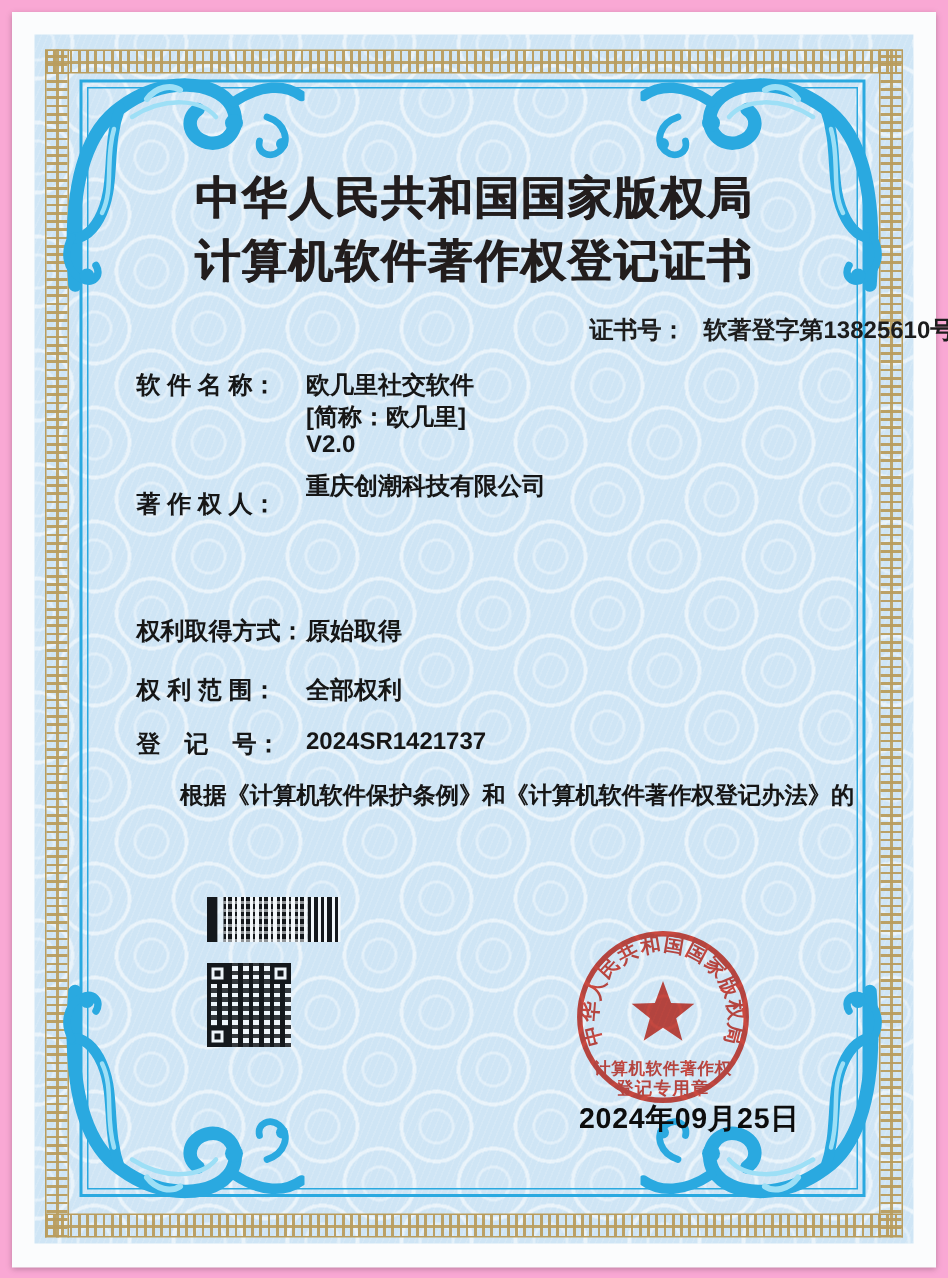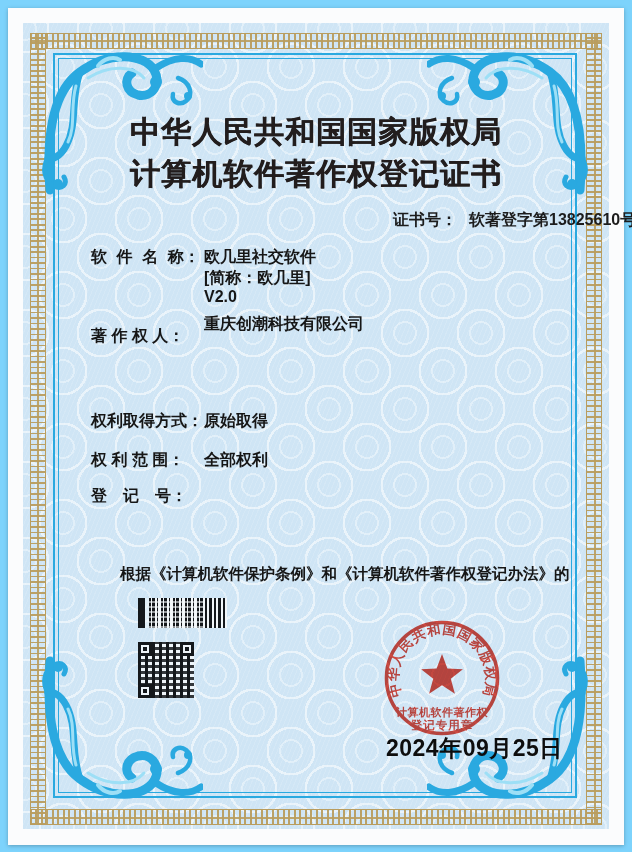--- a/index.html
+++ b/index.html
@@ -1,17 +1,17 @@
 <!DOCTYPE html>
 <html><head>
 <meta charset="utf-8">
 <style>
   html,body{margin:0;padding:0;}
   body{width:632px;height:852px;background:#e9ebee;font-family:"Liberation Sans","DejaVu Sans",sans-serif;}
-  .stage{position:relative;width:632px;height:852px;overflow:hidden;background:#7dd3fc;}
+  .stage{position:relative;width:632px;height:852px;overflow:hidden;background:#f9a8d4;}
   .paper{position:absolute;left:8px;top:8px;right:8px;bottom:7px;background:#fbfcfd;box-shadow:0 1px 4px rgba(0,0,0,.25);}
   .blue{position:absolute;left:15px;top:15px;right:15px;bottom:16px;
     background-color:#cfe5f5;
     background-image:
       radial-gradient(circle, rgba(255,255,255,0) 0 10px, rgba(255,255,255,.38) 10px 12px, rgba(255,255,255,0) 12px 22px, rgba(255,255,255,.55) 22px 24.5px, rgba(255,255,255,0) 24.5px),
       radial-gradient(circle, rgba(255,255,255,0) 0 10px, rgba(255,255,255,.38) 10px 12px, rgba(255,255,255,0) 12px 22px, rgba(255,255,255,.55) 22px 24.5px, rgba(255,255,255,0) 24.5px),
       repeating-linear-gradient(112deg, rgba(255,255,255,.12) 0 1px, rgba(255,255,255,0) 1px 4px);
     background-size:76px 76px,76px 76px,auto;
     background-position:2px 6px,40px 44px,0 0;}
   
@@ -37,22 +37,22 @@
   .c-bl{left:38px;bottom:39px;transform:scaleY(-1);}
   .c-br{right:40px;bottom:39px;transform:scale(-1,-1);}
   
   .t{position:absolute;color:#241f1f;white-space:nowrap;}
   .title{left:0;right:0;text-align:center;font-family:"Liberation Serif","DejaVu Serif",serif;
     font-weight:900;font-size:30px;letter-spacing:1px;color:#221d1d;text-shadow:.6px 0 currentColor;}
   .certno{top:210px;left:393px;font-size:16px;font-weight:700;color:#1c1c1c;}
   .certno .lbl{margin-right:12px;}
   .fl{left:91px;font-size:16px;font-weight:700;color:#161616;}
   .fv{left:204px;font-size:16px;font-weight:700;color:#161616;}
-  .stmt{left:88px;width:472px;font-size:15.5px;font-weight:700;color:#161616;margin-top:44px;}
-  .date{left:386px;top:733px;font-size:23px;font-weight:700;letter-spacing:.5px;color:#0d0d0d;z-index:6;}
+  .stmt{left:88px;width:472px;font-size:15.5px;font-weight:700;color:#161616;}
+  .date{left:386px;top:733px;font-size:19px;font-weight:700;letter-spacing:.5px;color:#0d0d0d;z-index:6;}
   
   .barcode{position:absolute;left:138px;top:598px;width:89px;height:30px;display:flex;z-index:3;}
   .bc-start{width:7px;background:#14181c;}
   .bc-gap{width:4px;background:rgba(244,249,252,.5);}
   .bc-noise{flex:1;background-image:
       repeating-linear-gradient(0deg, rgba(244,249,252,.55) 0 2px, rgba(0,0,0,0) 2px 5px),
       repeating-linear-gradient(90deg, #14181c 0 2px, #f2f7fa 2px 3px, #14181c 3px 6px, #f2f7fa 6px 8px, #14181c 8px 9px, #f2f7fa 9px 12px);}
   .bc-end{width:22px;background:repeating-linear-gradient(90deg,#14181c 0 2px,#f2f7fa 2px 4px,#14181c 4px 7px,#f2f7fa 7px 9px);}
   
   .qr{position:absolute;left:138px;top:642px;width:56px;height:56px;z-index:3;
@@ -152,35 +152,36 @@
     </g>
   </svg>
 
   <div class="t title" style="top:112px;">中华人民共和国国家版权局</div>
   <div class="t title" style="top:154px;">计算机软件著作权登记证书</div>
 
   <div class="t certno">
     <span class="lbl">证书号：</span><span>软著登字第13825610号</span>
   </div>
 
-  <div class="t fl" style="top:247px;font-family:Liberation Mono, monospace;">软 件 名 称：</div>
+  <div class="t fl" style="top:247px;">软 件 名 称：</div>
   <div class="t fv" style="top:247px;font-family:Liberation Mono, monospace;">欧几里社交软件</div>
   <div class="t fv" style="top:268px;">[简称：欧几里]</div>
   <div class="t fv" style="top:288px;text-align:center;">V2.0</div>
 
   <div class="t fl" style="top:326px;">著 作 权 人：</div>
   <div class="t fl" style="top:411px;">权利取得方式：</div>
 
   <div class="t fv" style="top:314px;">重庆创潮科技有限公司</div>
   <div class="t fv" style="top:411px;">原始取得</div>
 
   <div class="t fl" style="top:450px;">权 利 范 围：</div>
   <div class="t fv" style="top:450px;">全部权利</div>
 
   <div class="t fl" style="top:486px;font-family:Liberation Serif, serif;">登　记　号：</div>
+  <div class="t fv" style="top:486px;">2024SR1421737</div>
 
   <div class="t stmt" style="top:520px;text-indent:32px;">根据《计算机软件保护条例》和《计算机软件著作权登记办法》的</div>
 
   <div class="barcode">
     <div class="bc-start"></div>
     <div class="bc-gap"></div>
     <div class="bc-noise"></div>
     <div class="bc-end"></div>
   </div>
 

